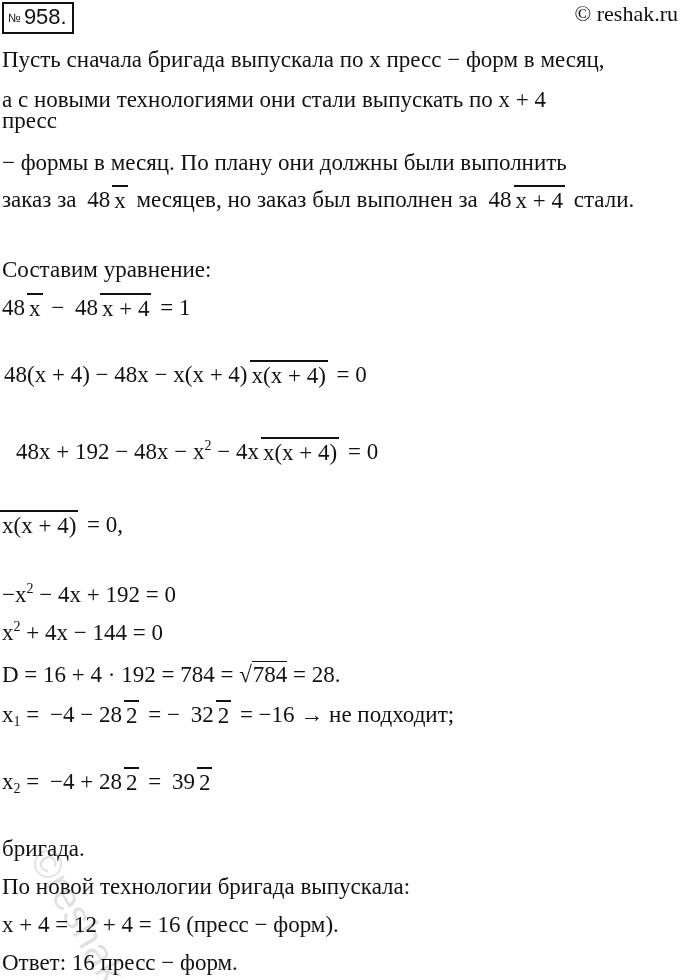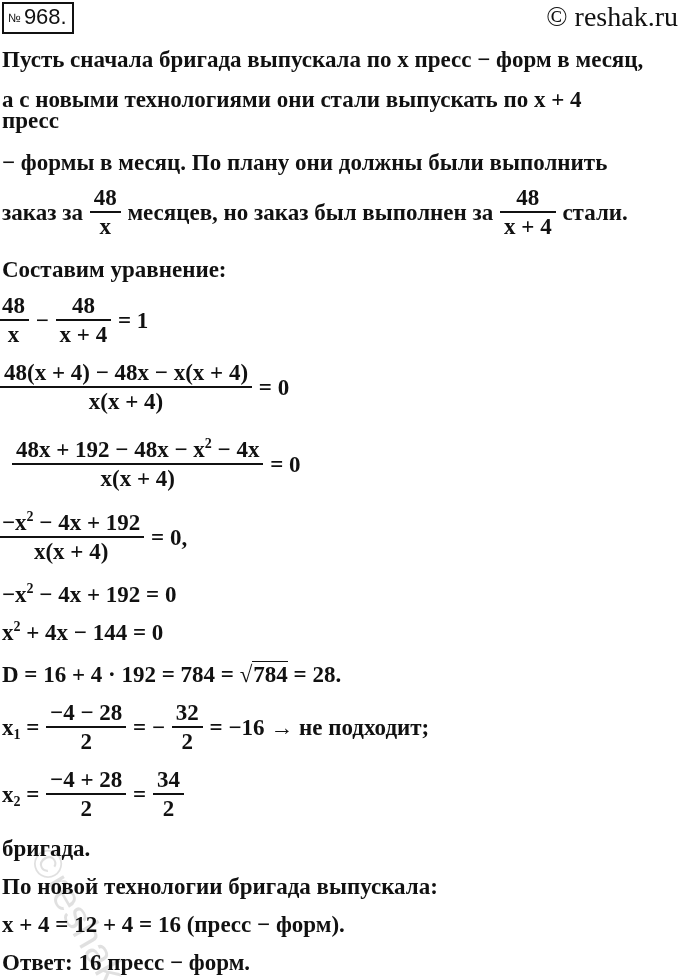--- a/index.html
+++ b/index.html
@@ -8,44 +8,44 @@
       font-family: "Liberation Serif", "DejaVu Serif", serif;
       color: #111; font-size: 23px;
     }
     .abs { position: absolute; white-space: nowrap; }
     .num-box {
       left: 2px; top: 2px; border: 2px solid #111; padding: 0 5px 1px 4px;
       font-family: "Liberation Sans Narrow", "Liberation Sans", sans-serif;
       font-size: 22px; line-height: 26px;
     }
     .num-box .no { font-size: 12px; vertical-align: 2px; margin-right: 3px; }
-    .copyright { right: 4px; top: 1px; font-size: 28px; }
-    .line { left: 2px; font-weight: bold; }
+    .copyright { right: 4px; top: 1px; font-size: 22px; }
+    .line { left: 2px; }
     .frac {
-      display: inline-flex; flex-direction: column; align-items: center;
+      display: inline-flex; align-items: center;
       vertical-align: middle; margin: 0 3px;
     }
     .frac .n { padding: 0 2px; line-height: 26px; }
     .frac .d { border-top: 2px solid #111; padding: 0 2px; line-height: 28px; width: 100%; text-align: center; }
     sup { font-size: 14px; vertical-align: 9px; line-height: 0; }
     sub { font-size: 14px; vertical-align: -4px; line-height: 0; }
     .sqrt { border-top: 1.5px solid #111; padding-left: 1px; }
     .eq { display: inline-block; vertical-align: middle; }
     .watermark {
       left: 60px; top: 840px; width: 170px; height: 120px;
       color: rgba(0,0,0,0.12); font-family: "Liberation Sans", sans-serif;
       font-size: 40px; transform: rotate(60deg); transform-origin: left top;
       pointer-events: none;
     }
   </style>
 </head>
 <body>
 
 <div class="abs num-box">
-  <span class="no">№</span><span>968.</span>
+  <span class="no">№</span><span>958.</span>
 </div>
 <div class="abs copyright">© reshak.ru</div>
 
 <div class="abs line" style="top:47px">Пусть сначала бригада выпускала по x пресс − форм в месяц,</div>
 <div class="abs line" style="top:87px">а с новыми технологиями они стали выпускать по x + 4</div>
 <div class="abs line" style="top:108px">пресс</div>
 <div class="abs line" style="top:150px">− формы в месяц. По плану они должны были выполнить</div>
 
 <div class="abs line" style="top:185px">
   <span class="eq">заказ за</span>
@@ -87,21 +87,20 @@
 <div class="abs line" style="top:437px; left:0">
   <span class="frac" style="margin-left:14px">
       <span class="n"><span>48x + 192 − 48x − x</span><sup>2</sup><span> − 4x</span></span>
       <span class="d">x(x + 4)</span>
     </span>
   <span class="eq">= 0</span>
 </div>
 
 <div class="abs line" style="top:510px; left:0">
   <span class="frac" style="margin-left:0">
-      <span class="n"><span>−x</span><sup>2</sup><span> − 4x + 192</span></span>
       <span class="d">x(x + 4)</span>
     </span>
   <span class="eq">= 0,</span>
 </div>
 
 <div class="abs line" style="top:582px">
   <span>−x</span><sup>2</sup><span> − 4x + 192 = 0</span>
 </div>
 
 <div class="abs line" style="top:620px">
@@ -127,21 +126,21 @@
 </div>
 
 <div class="abs line" style="top:767px">
   <span class="eq"><span>x</span><sub>2</sub><span> = </span></span>
   <span class="frac">
       <span class="n">−4 + 28</span>
       <span class="d">2</span>
     </span>
   <span class="eq"> = </span>
   <span class="frac">
-      <span class="n">34</span>
+      <span class="n">39</span>
       <span class="d">2</span>
     </span>
 </div>
 
 <div class="abs line" style="top:836px">бригада.</div>
 <div class="abs line" style="top:874px">По новой технологии бригада выпускала:</div>
 <div class="abs line" style="top:912px">x + 4 = 12 + 4 = 16 (пресс − форм).</div>
 <div class="abs line" style="top:950px">Ответ: 16 пресс − форм.</div>
 
 <div class="abs watermark">©reshak.ru</div>

